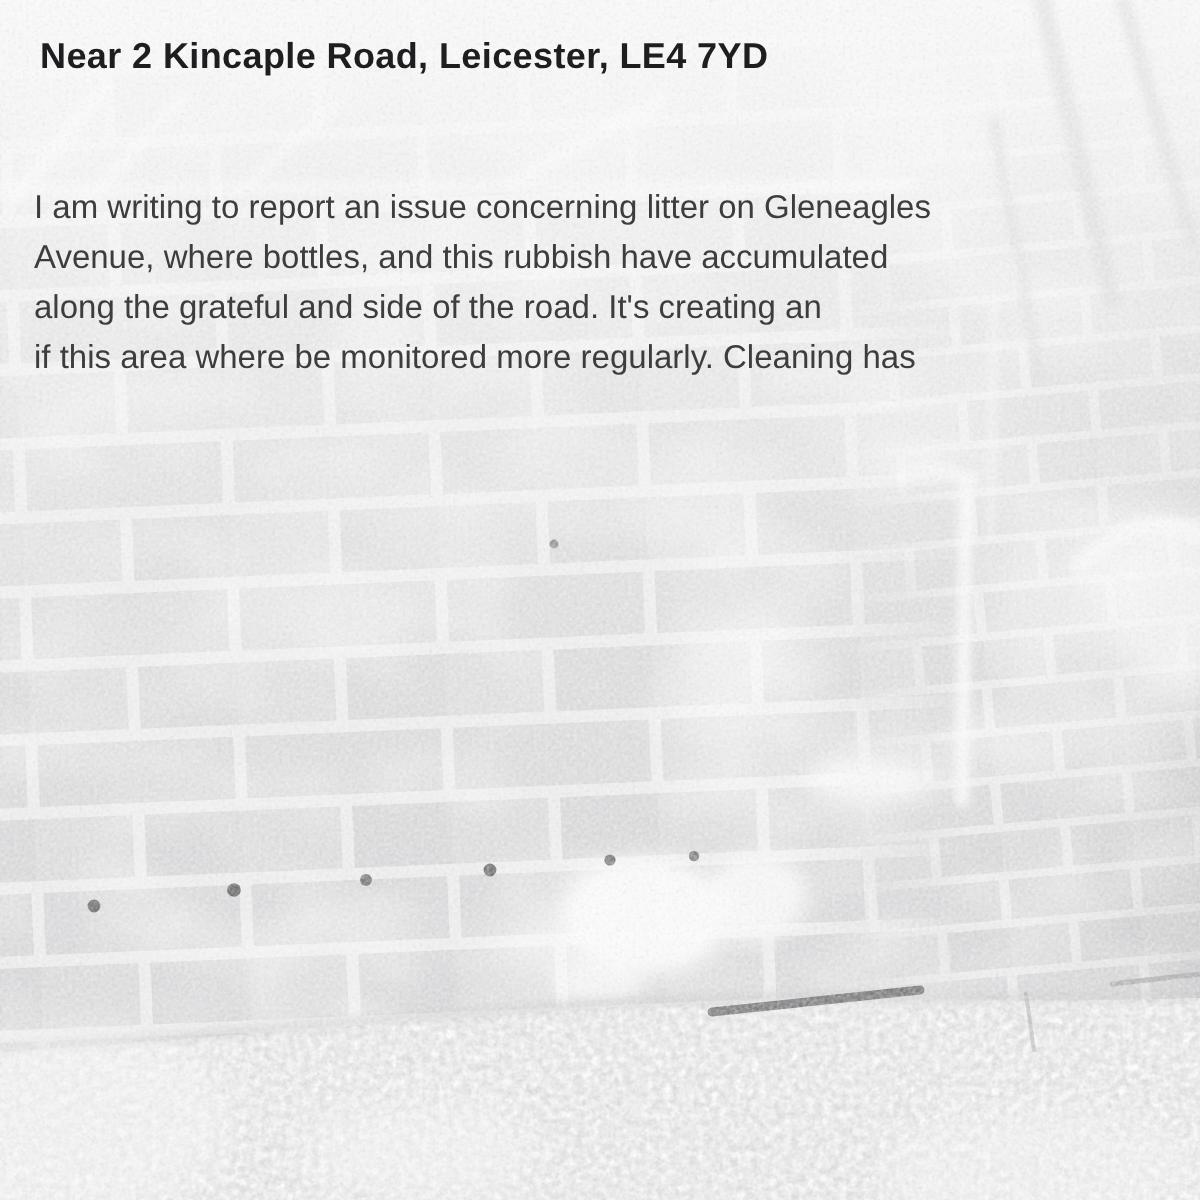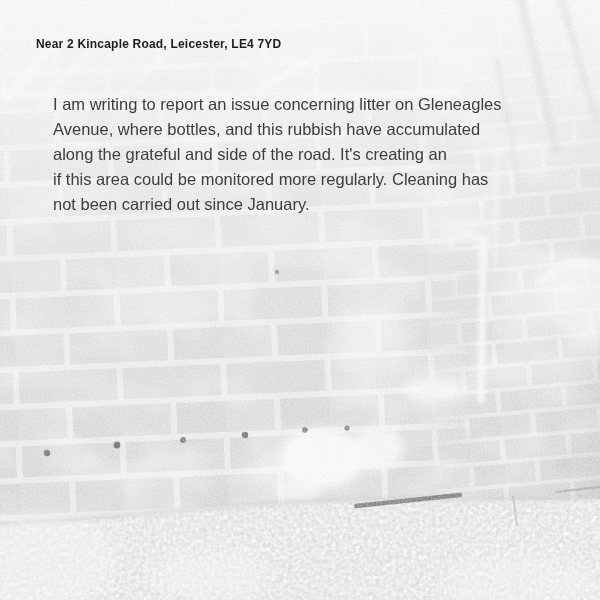--- a/index.html
+++ b/index.html
@@ -5,29 +5,29 @@
   html, body { margin: 0; padding: 0; }
   body {
     width: 600px; height: 600px; overflow: hidden;
     font-family: "Liberation Sans", sans-serif;
     background: #e6e6e7;
   }
   .stage { position: relative; width: 600px; height: 600px; overflow: hidden; }
   .photo { position: absolute; left: 0; top: 0; z-index: 1; }
   .overlay { position: absolute; left: 0; top: 0; right: 0; bottom: 0; z-index: 2; }
   .title {
-    position: absolute; left: 20px; top: 16px; margin: 16px;
-    font-size: 12px; font-weight: 700; line-height: 24px;
+    position: absolute; left: 20px; top: 16px; margin: 0;
+    font-size: 18px; font-weight: 700; line-height: 24px;
     color: #1e1e20; white-space: nowrap; letter-spacing: 0.2px;
   }
   .bodytext {
     position: absolute; left: 17px; top: 92px;
     font-size: 16.5px; line-height: 25px; color: #3d3d3f;
   }
-  .bodytext .ln { white-space: nowrap; margin-left: 36px; }
+  .bodytext .ln { white-space: nowrap; }
 </style>
 </head>
 <body>
 
 <div class="stage">
 
   <svg class="photo" width="600" height="600" viewBox="0 0 600 600" aria-hidden="true">
     <defs>
       <pattern id="pbL" width="104" height="74" patternUnits="userSpaceOnUse" patternTransform="rotate(-2.4)">
         <rect width="104" height="74" fill="#eaeaeb"></rect>
@@ -159,18 +159,17 @@
     <rect width="600" height="600" fill="#ffffff" filter="url(#grainW)" opacity="0.55"></rect>
     <rect width="600" height="600" fill="#ffffff" filter="url(#grainD)" opacity="0.4"></rect>
   </svg>
 
   <div class="overlay">
     <h1 class="title">Near 2 Kincaple Road, Leicester, LE4 7YD</h1>
     <div class="bodytext">
       <div class="ln">I am writing to report an issue concerning litter on Gleneagles</div>
       <div class="ln">Avenue, where bottles, and this rubbish have accumulated</div>
       <div class="ln">along the grateful and side of the road. It's creating an</div>
-      <div class="ln">if this area could be monitored more regularly. Cleaning has</div>
-      <div class="ln">not been carried out since January.</div>
+      <div class="ln">if this area where be monitored more regularly. Cleaning has</div>
     </div>
   </div>
 
 </div>
 
 </body></html>

